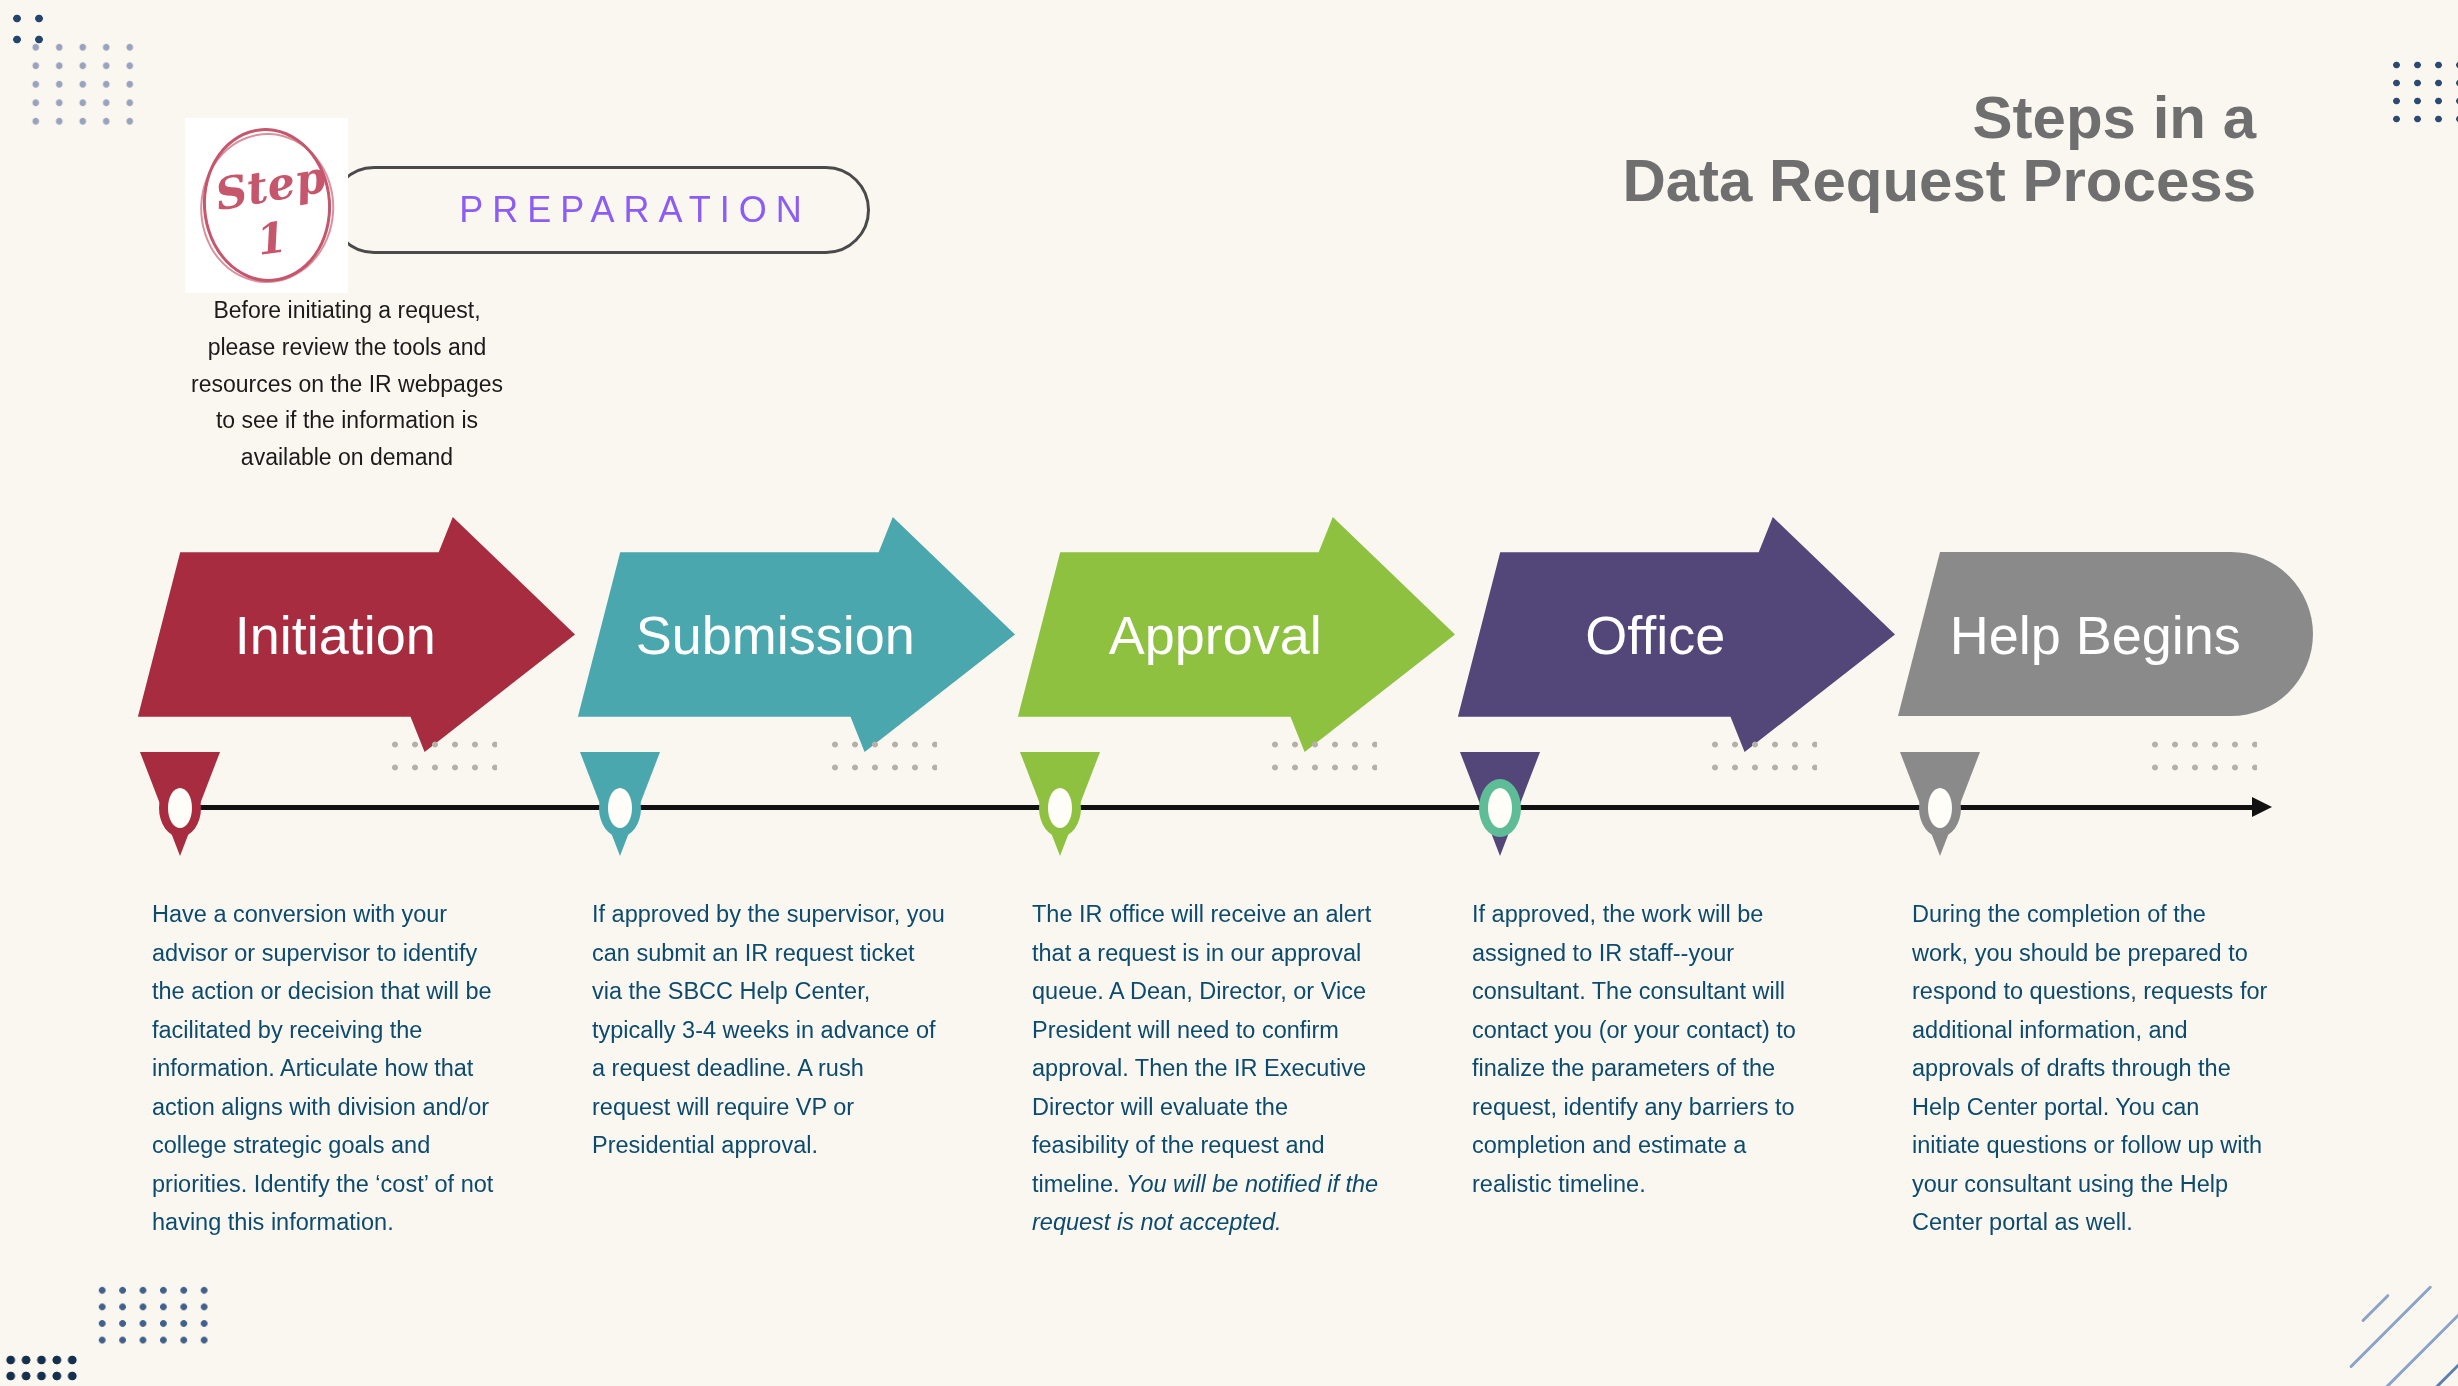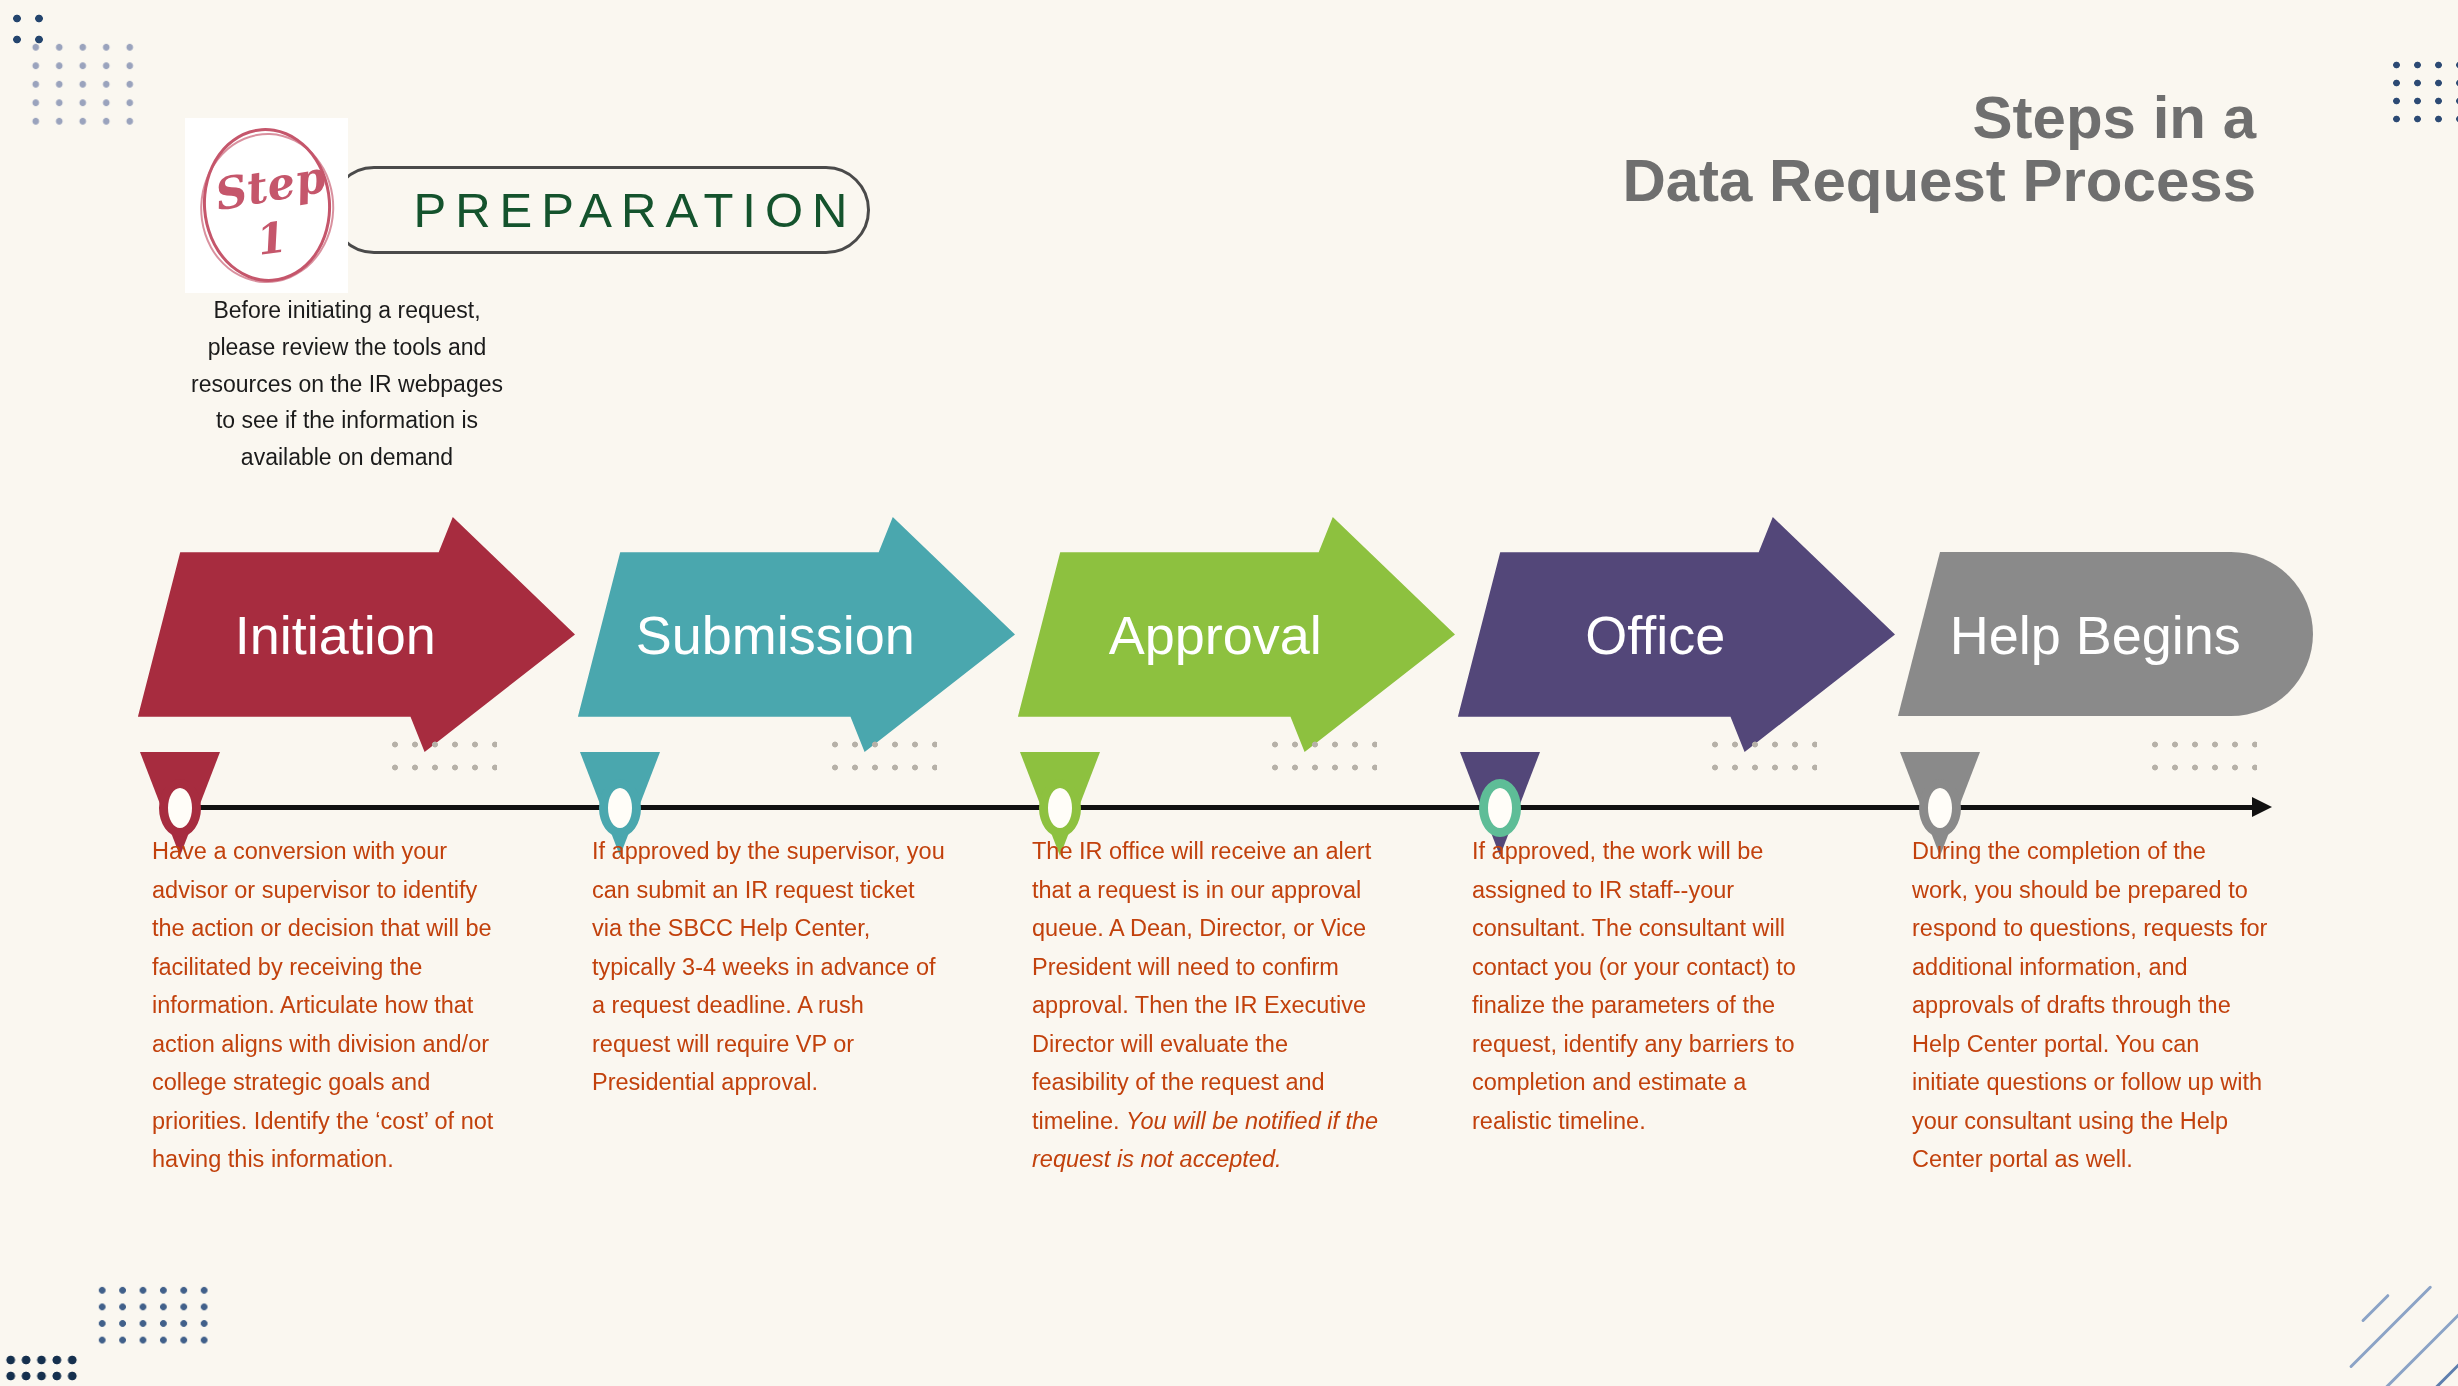--- a/index.html
+++ b/index.html
@@ -42,21 +42,21 @@
   .badge-word { position:absolute; left:30px; top:42px; width:110px;
     font-family:"DejaVu Serif", serif; font-style:italic; font-weight:bold;
     font-size:44px; color:#C5566B; transform:rotate(-10deg); }
   .badge-number { position:absolute; left:72px; top:96px;
     font-family:"DejaVu Serif", serif; font-style:italic; font-weight:bold;
     font-size:42px; color:#C5566B; transform:rotate(-8deg); }
 
   .prep-pill { position:absolute; left:330px; top:166px; width:540px; height:88px;
     border:3px solid #4A4A4A; border-radius:46px; z-index:2;
     display:flex; align-items:center; justify-content:center; }
-  .prep-label { font-size:49px; letter-spacing:9px; color:#14532d; padding-left:70px; }
+  .prep-label { font-size:36px; letter-spacing:9px; color:#8b5cf6; padding-left:70px; }
 
   
   .title { position:absolute; right:202px; top:86px; text-align:right;
     font-size:60px; font-weight:bold; color:#6F6F6F; line-height:1.05;
     letter-spacing:0; }
 
   
   .intro { position:absolute; top:292px; font-size:23px; line-height:1.6; color:#1B1B1B;text-align:center; }
   .intro-left  { left:188px; width:318px; }
   .intro-right { left:513px; width:412px; }
@@ -75,22 +75,22 @@
   .pin { position:absolute; left:-40px; top:752px; width:80px; height:104px;
     background:var(--c); clip-path:polygon(0 0, 100% 0, 50% 100%); }
 
   .ring { position:absolute; left:-21px; top:779px; width:42px; height:58px;
     border:9px solid var(--ring); border-radius:50%; background:#FFFDF8; z-index:2; }
 
   .faint-dots { position:absolute; left:205px; top:733px; width:112px; height:46px;
     background-image:radial-gradient(circle,#B6B1A8 2.6px,transparent 3.3px);
     background-size:20px 23px; }
 
-  .step-desc { position:absolute; left:-28px; top:832px; width:356px;
-    font-size:23.5px; line-height:1.64; color:#c2410c; }
+  .step-desc { position:absolute; left:-28px; top:895px; width:356px;
+    font-size:23.5px; line-height:1.64; color:#0c4a6e; }
   .step-desc .it { font-style:italic; }
 
   
   .tl-line { position:absolute; left:180px; top:805px; width:2076px; height:5px;
     background:#111111; z-index:1; }
   .tl-arrowhead { position:absolute; left:2252px; top:797px; width:0; height:0; z-index:1;
     border-left:20px solid #111111; border-top:10px solid transparent;
     border-bottom:10px solid transparent; }
 </style>
 </head>

